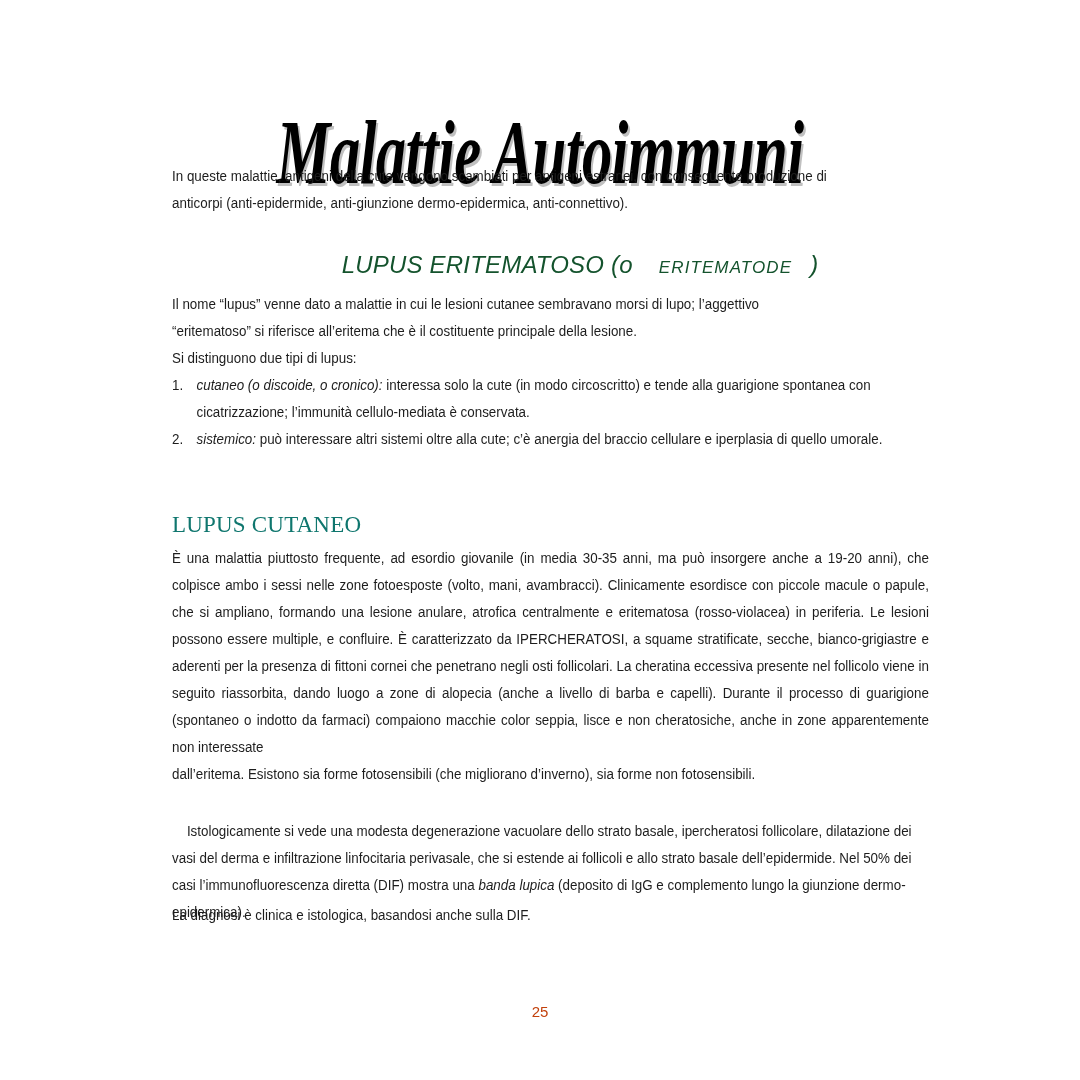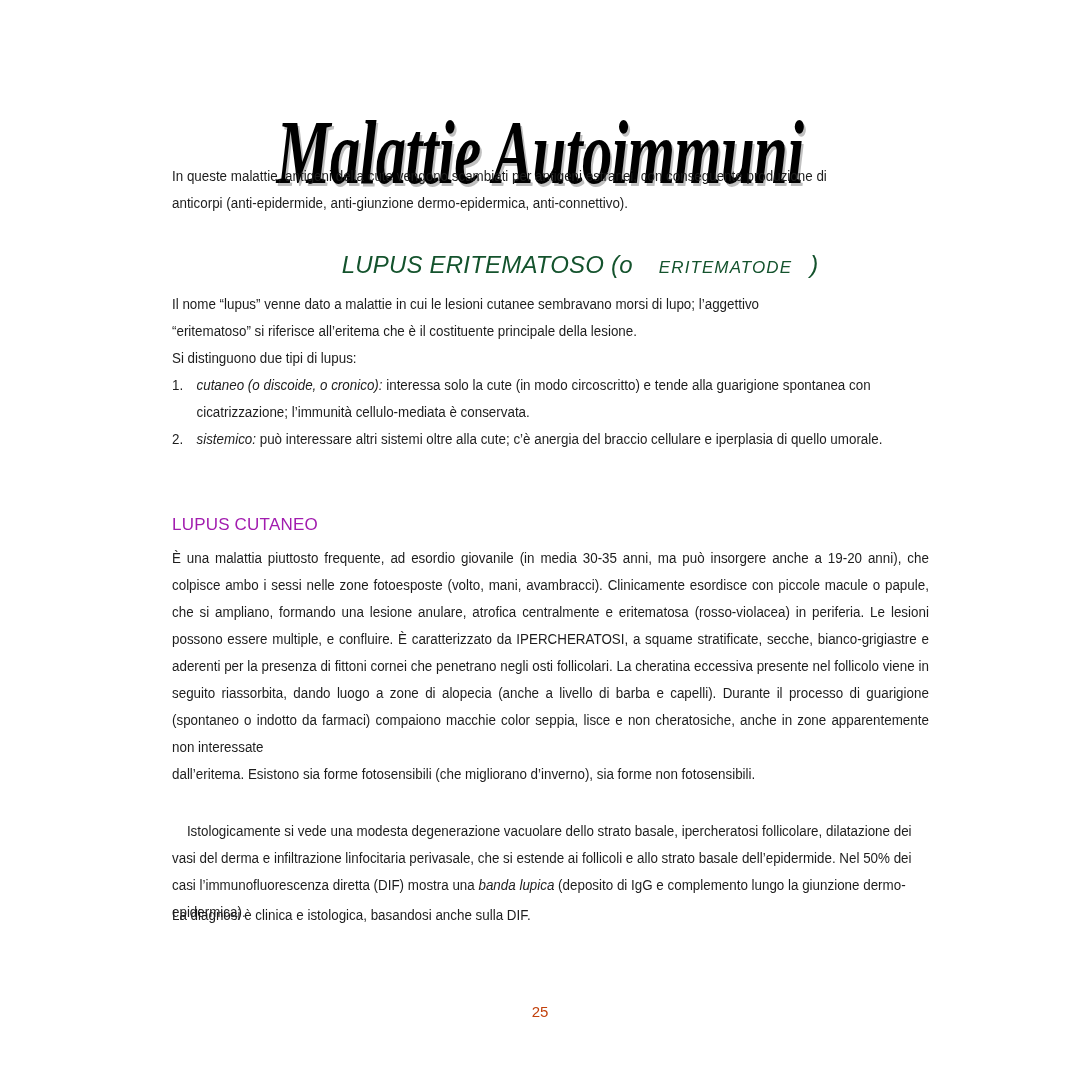--- a/index.html
+++ b/index.html
@@ -112,25 +112,25 @@
     left: 0;
     top: 0;
   }
   .num-item .it { font-style: italic; }
 
   
   .sub-heading {
     position: absolute;
     left: 172px;
     top: 513px;
-    font-family: Liberation Sans, sans-serif;
-    font-size: 17px;
+    font-family: Liberation Serif, serif;
+    font-size: 23px;
     line-height: 24px;
     letter-spacing: 0.2px;
-    color: #a21caf;
+    color: #0f766e;
   }
 
   
   .justified {
     position: absolute;
     left: 172px;
     top: 544px;
     width: 865px;
     font-family: "Liberation Sans", "DejaVu Sans", sans-serif;
     font-size: 15.3px;

